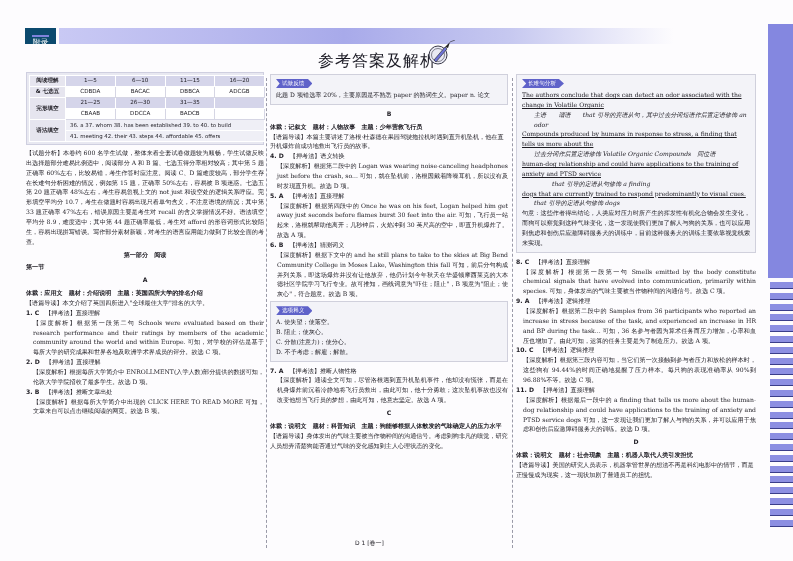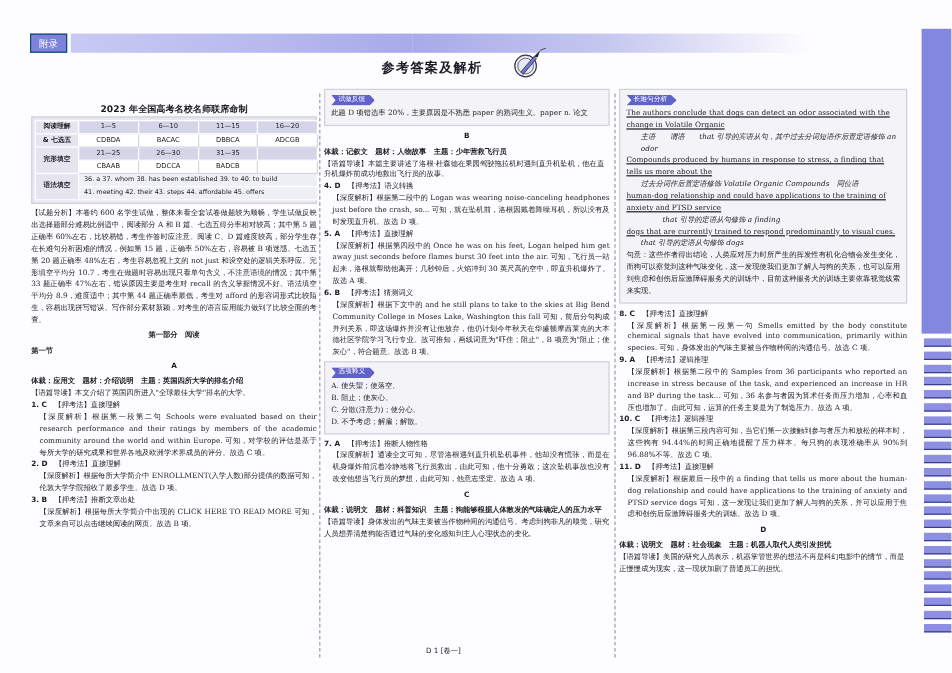--- a/index.html
+++ b/index.html
@@ -1,23 +1,23 @@
 <!DOCTYPE html>
 <html><head>
 <meta charset="utf-8">
 <style>
   * { box-sizing: border-box; margin: 0; padding: 0; }
   html, body { width: 793px; height: 561px; overflow: hidden; background: #fdfcfe; }
   body { position: relative; font-family: "DejaVu Serif", "Liberation Serif", serif; color: #1d1b22; font-size: 6.1px; line-height: 1.62; }
 
   .header-bar { position: absolute; left: 25px; top: 28px; width: 650px; height: 16px; }
-  .header-tag { position: absolute; left: 0; top: 0; width: 31px; height: 16px; background: #7e82dc; color: #fff; font-size: 8px; text-align: center; line-height: 16px; font-family: "DejaVu Sans", sans-serif; border: 1px solid #0c4a6e; }
+  .header-tag { position: absolute; left: 0; top: 0; width: 31px; height: 16px; background: #7e82dc; color: #fff; font-size: 8px; text-align: center; line-height: 16px; font-family: "DejaVu Sans", sans-serif; border: 7px solid #0c4a6e; }
   .header-stripe { position: absolute; left: 34px; top: 0; width: 285px; height: 16px; background: linear-gradient(90deg, #c9c9f4 0%, #b7b8ee 60%, #a8aaea 100%); }
   .header-stripe2 { position: absolute; left: 319px; top: 0; width: 330px; height: 16px; background: linear-gradient(90deg, #a8aaea 0%, #c6c8f0 50%, rgba(240,240,252,0) 100%); }
-  .page-title { position: absolute; left: 318px; top: 48px; font-size: 11px; font-weight: bold; letter-spacing: 1px; font-family: "DejaVu Serif", serif; color: #1c1b25; }
+  .page-title { position: absolute; left: 318px; top: 48px; font-size: 16px; font-weight: normal; letter-spacing: 1px; font-family: "DejaVu Serif", serif; color: #1c1b25; }
   .pen-icon { position: absolute; left: 426px; top: 40px; width: 30px; height: 26px; }
 
   .side-strip { position: absolute; left: 768px; top: 24px; width: 25px; height: 254px; background: #8487e0; }
   .side-tabs { position: absolute; left: 770px; top: 282px; width: 23px; }
   .side-tab { height: 7px; margin-bottom: 3.8px; background: #8c8fe2; border-bottom: 1px solid #3a3d8a; }
 
   .col { position: absolute; top: 72px; }
   .col-left { left: 26px; width: 238px; }
   .col-mid { left: 270px; width: 238px; }
   .col-right { left: 516px; width: 240px; }
@@ -89,21 +89,20 @@
   <div class="side-tab"></div>
   <div class="side-tab"></div>
   <div class="side-tab"></div>
   <div class="side-tab"></div>
 </div>
 
 <div class="divider" style="left:266px;"></div>
 <div class="divider" style="left:512px;"></div>
 
 <div class="col col-left">
-  <div class="exam-title">2023 年全国高考名校名师联席命制</div>
 
   <div class="ans-wrap">
     <table class="ans">
       <tbody>
           <tr>
         <td class="lbl">阅读理解</td>
         <td class="hd">1—5</td>
         <td class="hd">6—10</td>
         <td class="hd">11—15</td>
         <td class="hd">16—20</td>

